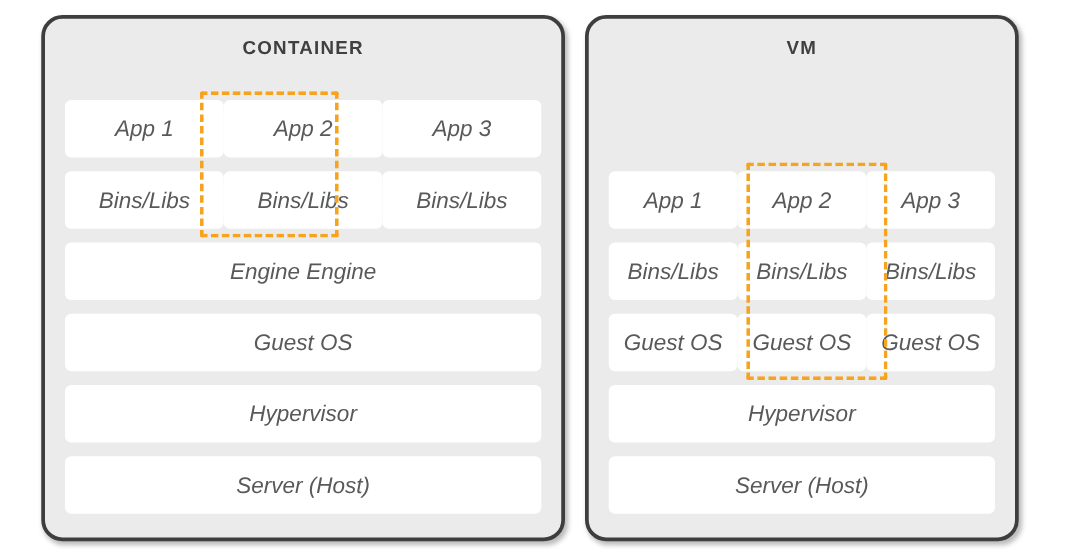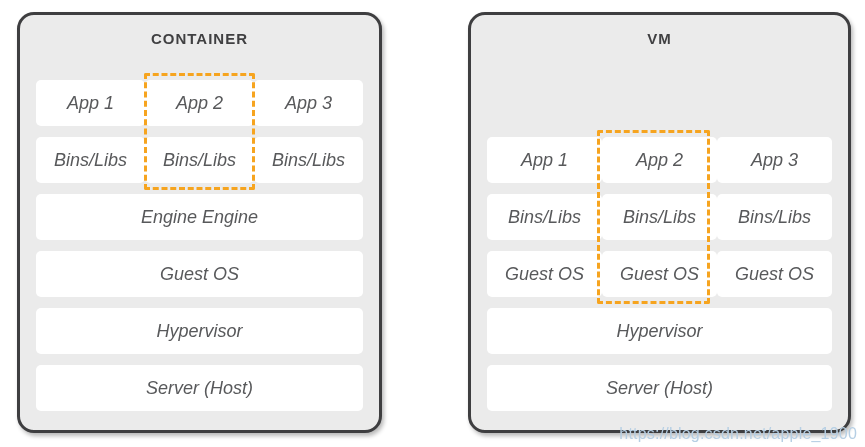--- a/index.html
+++ b/index.html
@@ -5,22 +5,22 @@
   html,body{margin:0;padding:0;background:#ffffff;}
   .stage{
     position:relative;width:865px;height:447px;background:#ffffff;overflow:hidden;
     font-family:"Liberation Sans", sans-serif;
   }
   .panel{
     position:absolute;top:12px;height:421px;box-sizing:border-box;
     background:#ebebeb;border:3px solid #3e3e40;border-radius:17px;
     box-shadow:2px 3px 4px rgba(0,0,0,0.28);
   }
-  .panel--container{left:17px;width:365px;}
-  .panel--vm{left:468px;width:383px;}
+  .panel--container{left:33px;width:419px;}
+  .panel--vm{left:468px;width:347px;}
   .panel-title{
     margin:0;padding-top:15px;text-align:center;
     font-size:15px;font-weight:bold;letter-spacing:1px;color:#404042;
   }
   .rows{position:absolute;left:16px;right:16px;top:65px;}
   .panel--vm .rows{top:122px;}
   .row{display:flex;height:46px;margin-bottom:11px;text-align:right;}
   .cell{
     flex:1;background:#ffffff;border-radius:5px;
     display:flex;align-items:center;justify-content:center;
@@ -90,14 +90,13 @@
         <div class="row">
           <div class="cell">Hypervisor</div>
         </div>
         <div class="row">
           <div class="cell">Server (Host)</div>
         </div>
       </div>
     <div class="highlight-box" style="border-color: rgb(246, 164, 31); left: 125.672px; top: 115px; width: 113.672px; height: 174px;"></div>
   </section>
 
-  <div class="watermark">https://blog.csdn.net/apple_1900</div>
 </div>
 
 </body></html>

